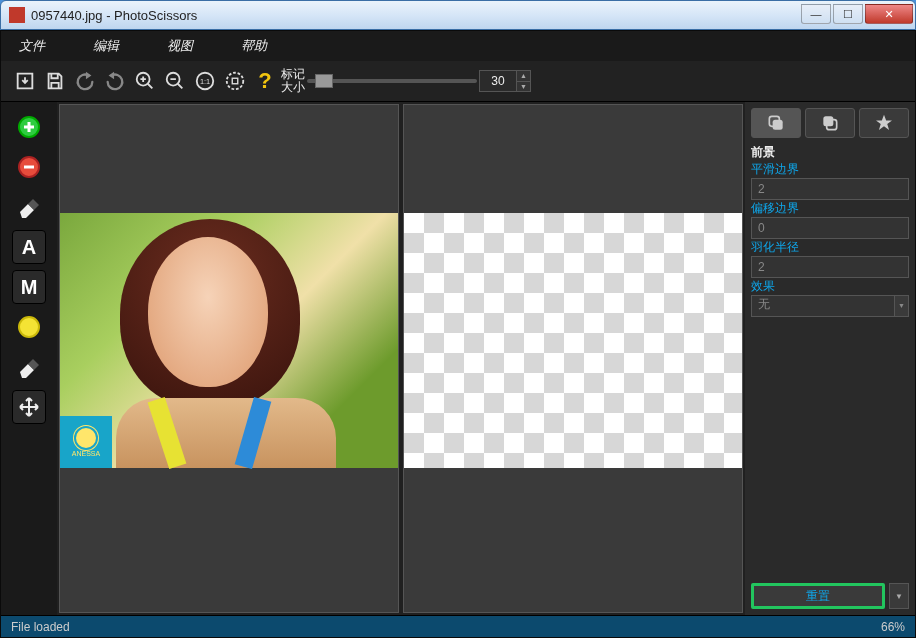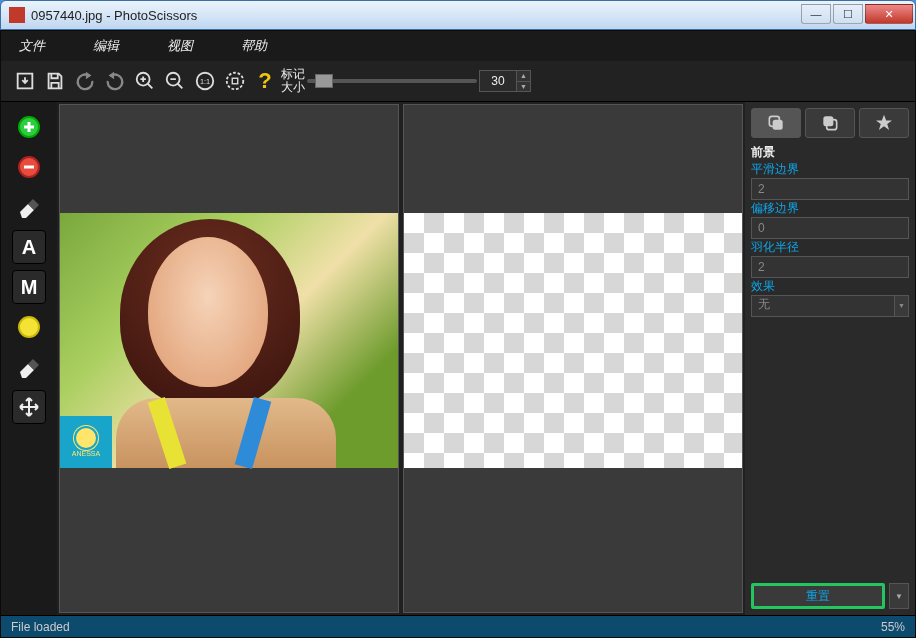--- a/index.html
+++ b/index.html
@@ -409,16 +409,16 @@
       <div class="spacer"></div>
       <div class="reset-row">
         <div class="reset-btn">重置</div>
         <div class="reset-dd">▼</div>
       </div>
     </div>
   </div>
 
   <div class="statusbar">
     <span>File loaded</span>
-    <span>55%</span>
+    <span>66%</span>
   </div>
 
 </div>
 
 </body></html>

